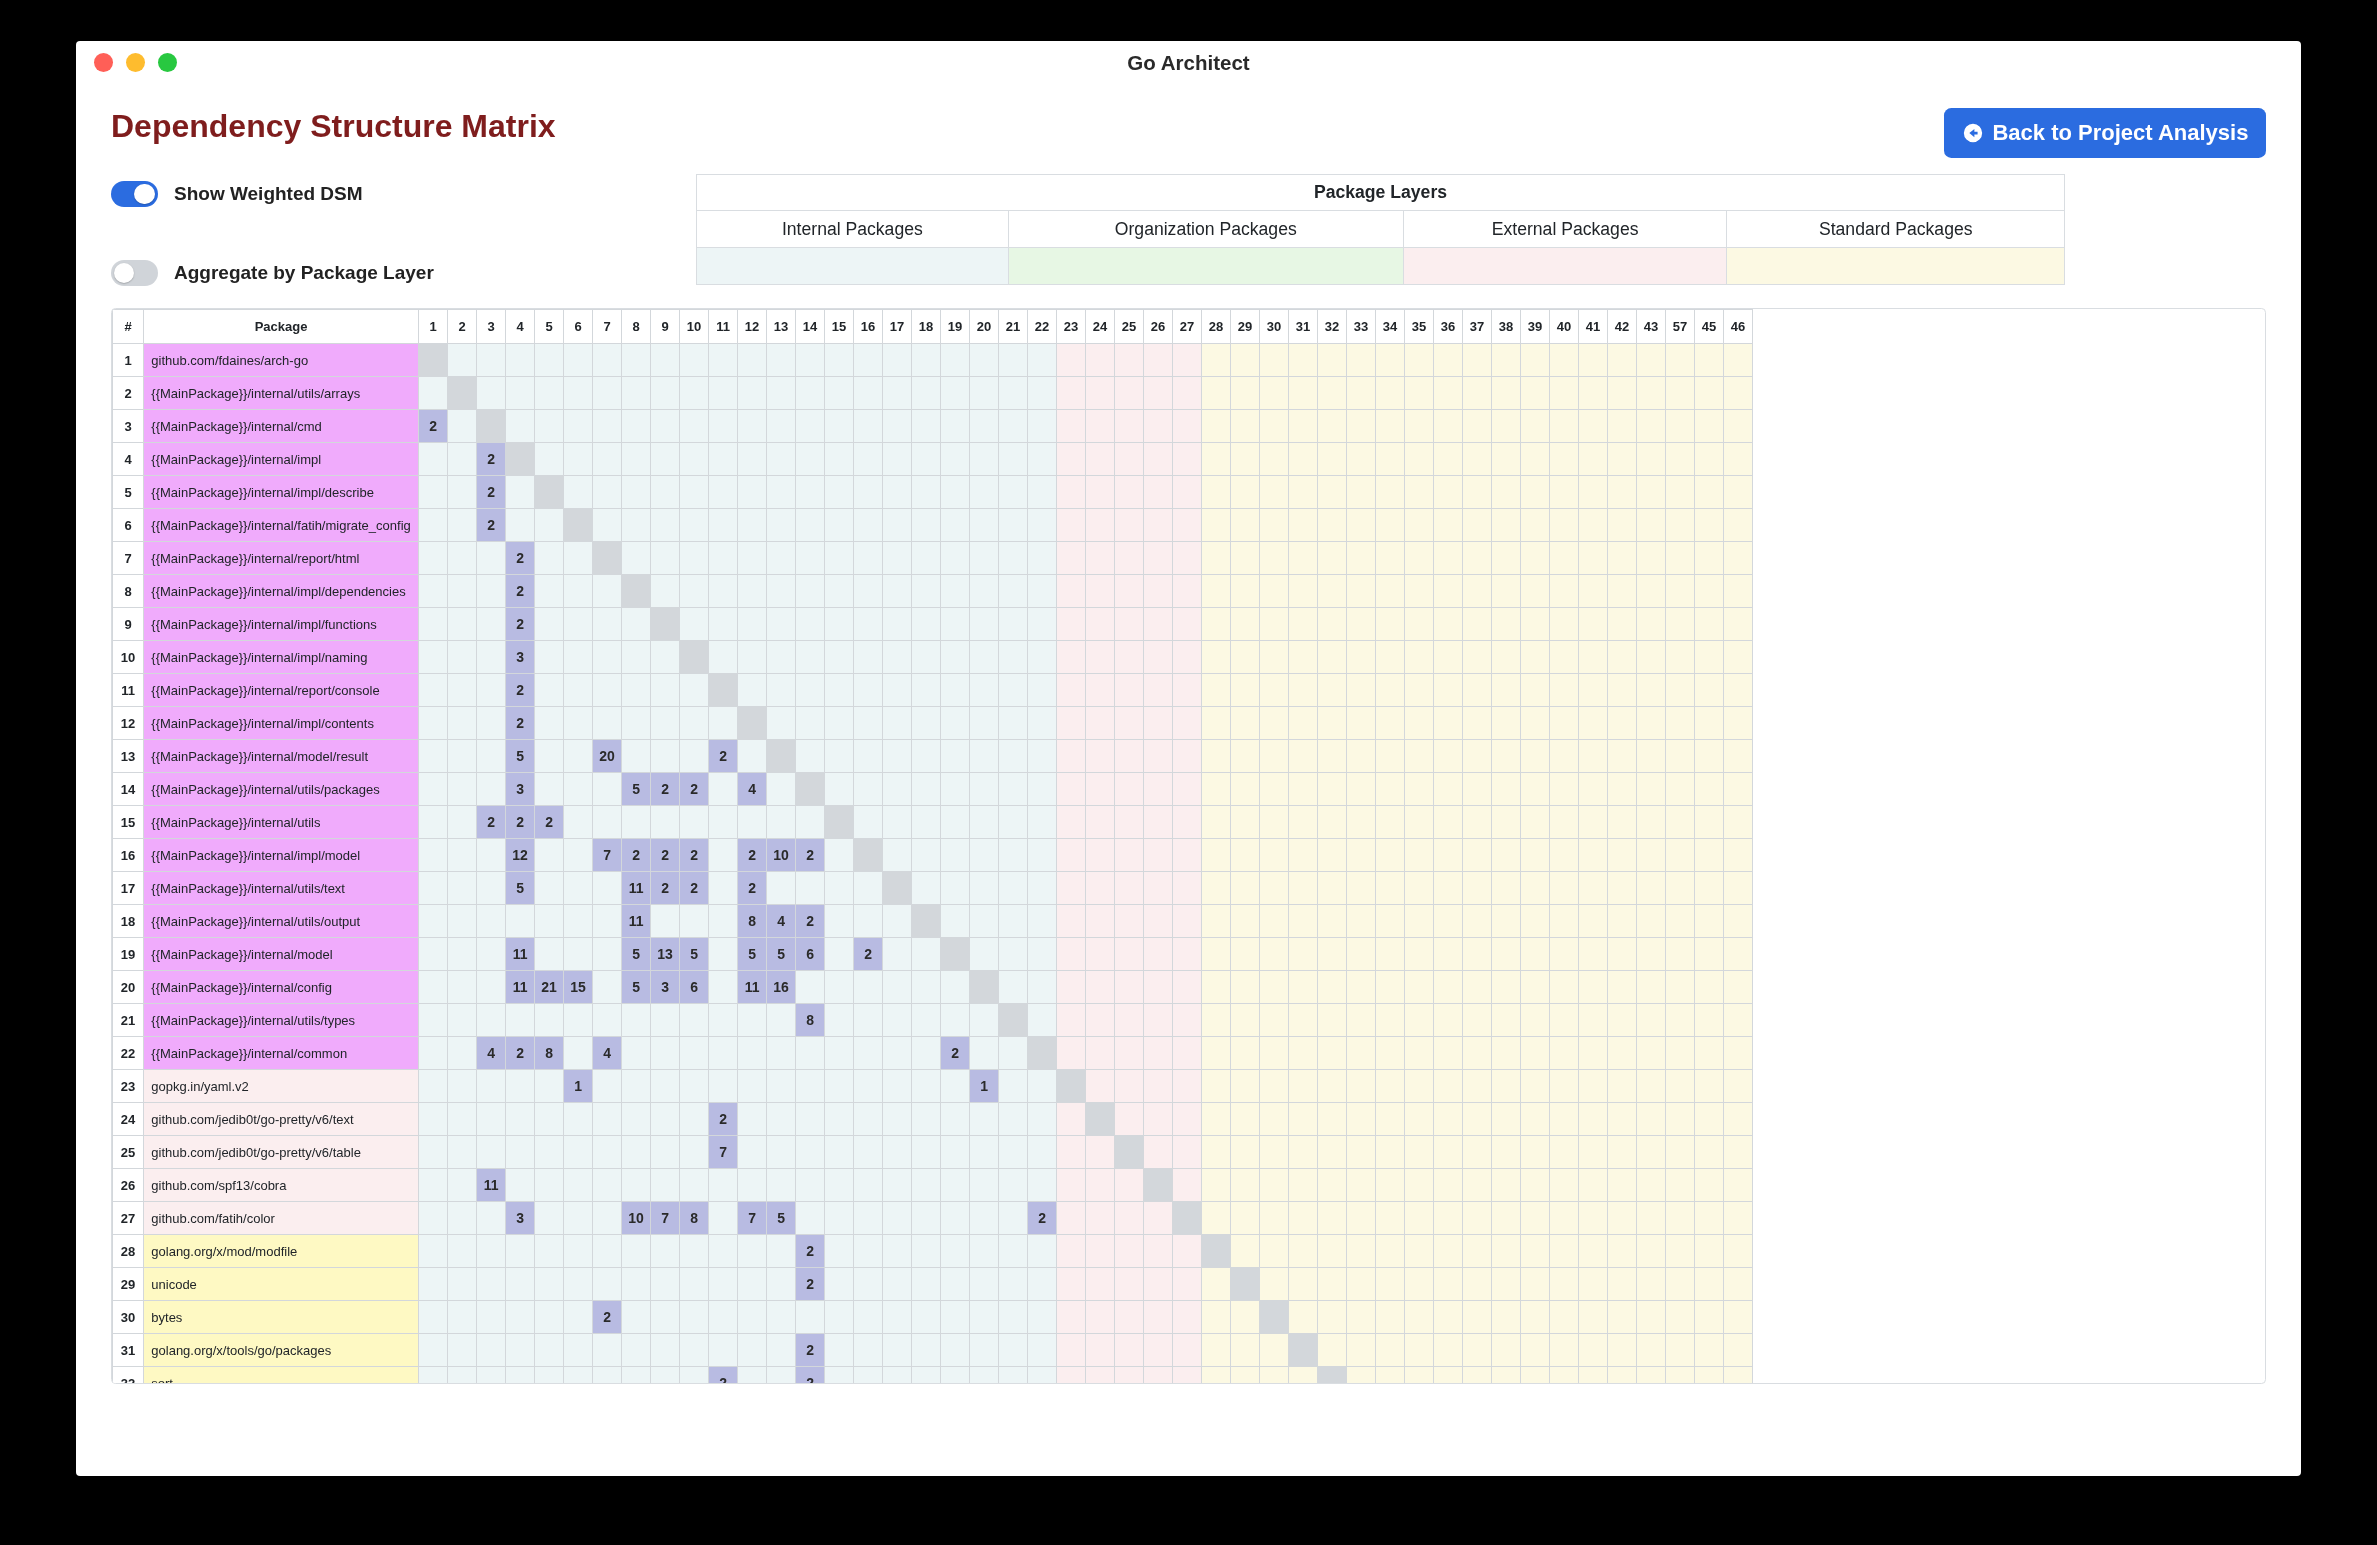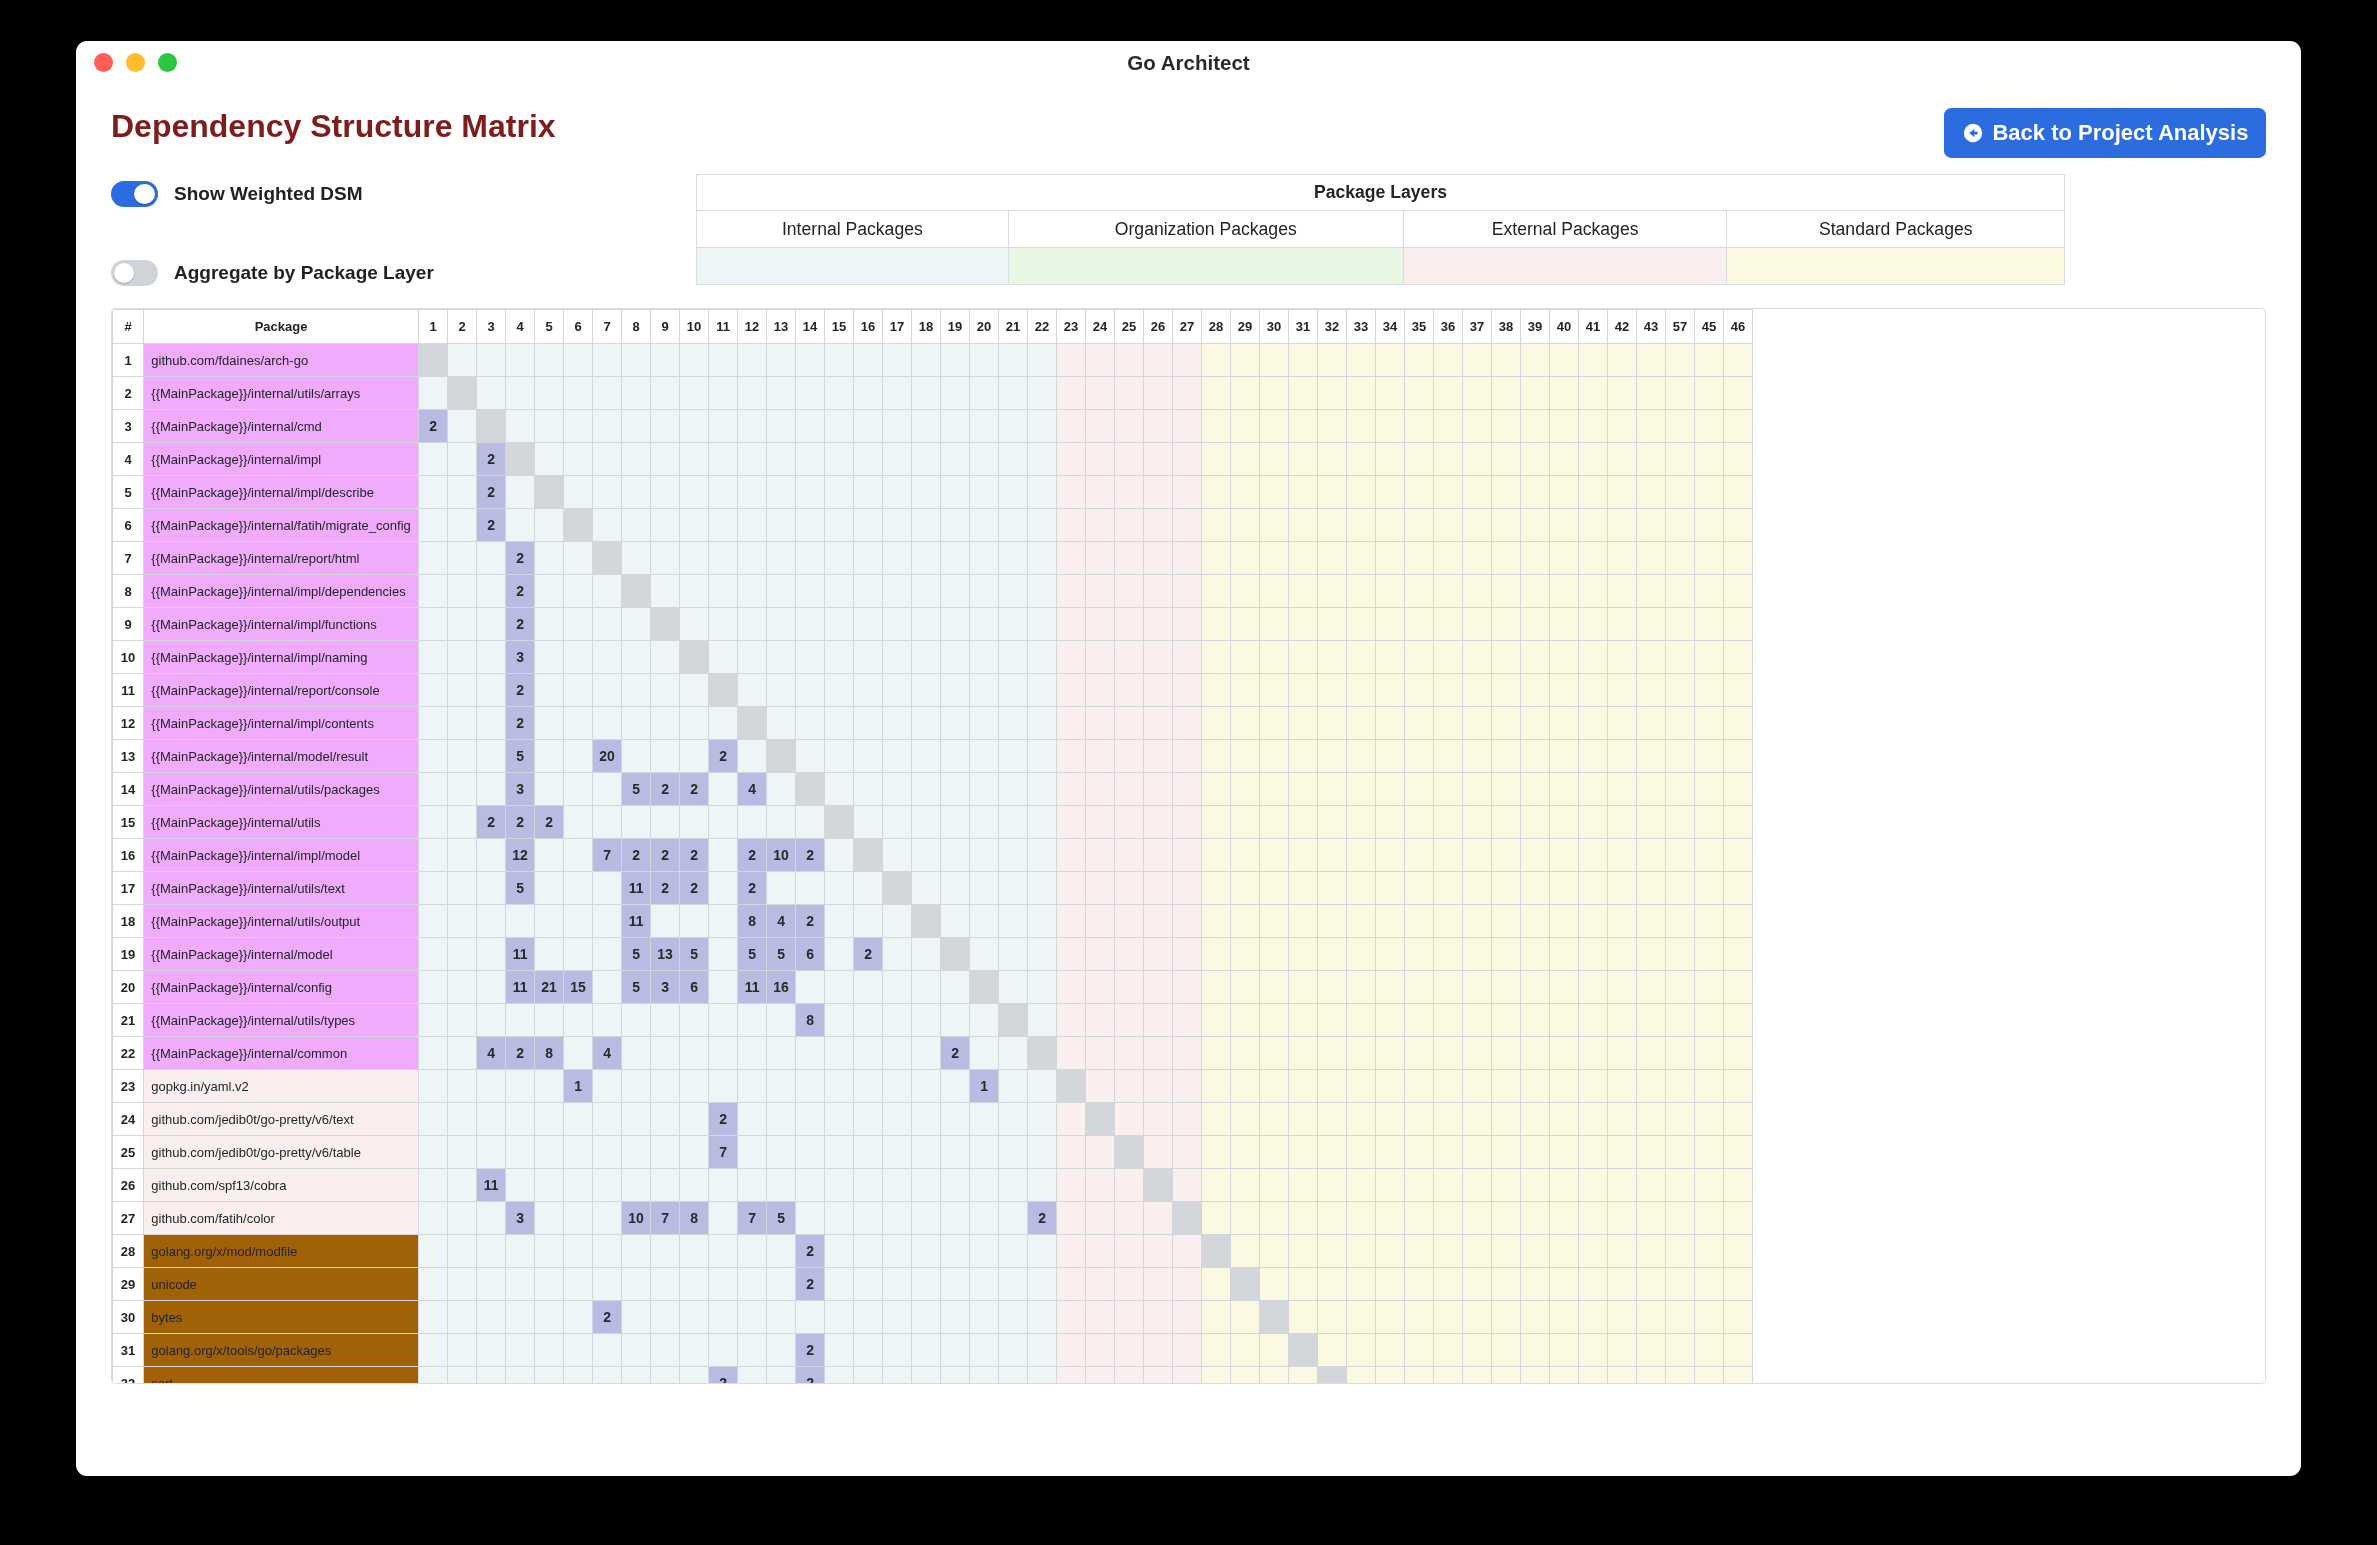--- a/index.html
+++ b/index.html
@@ -13,21 +13,21 @@
   .viewport {
     width:2377px;
     height:1546px;
     background:#000;
     padding:41px 76px;
   }
   .window {
     width:2225px;
     height:1435px;
     background:#fff;
-    border-radius:11px;
+    border-radius:4px;
     overflow:hidden;
     box-shadow:0 7.3px 44px rgba(0,0,0,.5);
     position:relative;
   }
   .titlebar {
     height:44px;
     display:flex;
     align-items:center;
     position:relative;
     border-bottom:0.7px solid rgba(0,0,0,0);
@@ -178,21 +178,21 @@
   }
   .dsm tbody tr { height:33px; }
   .dsm td.cell { font-size:14px; font-weight:700; }
   .diag { background:#d3d7db !important; }
   .val  { background:#b8bbe2 !important; color:#2a2a2a; }
   .L0 { background:#edf5f6; } 
   .L1 { background:#fbeeef; } 
   .L2 { background:#fcf9e3; } 
   .dsm tbody td.pkgname.L0 { background:#f0abfc; }
   .dsm tbody td.pkgname.L1 { background:#fbeeef; }
-  .dsm tbody td.pkgname.L2 { background:#a16207; }
+  .dsm tbody td.pkgname.L2 { background:#fef9c3; }
 </style>
 </head>
 <body>
 
 <div class="viewport">
   <div class="window">
     <div class="titlebar">
       <div class="traffic-lights">
         <div class="tl tl-close"></div>
         <div class="tl tl-min"></div>

